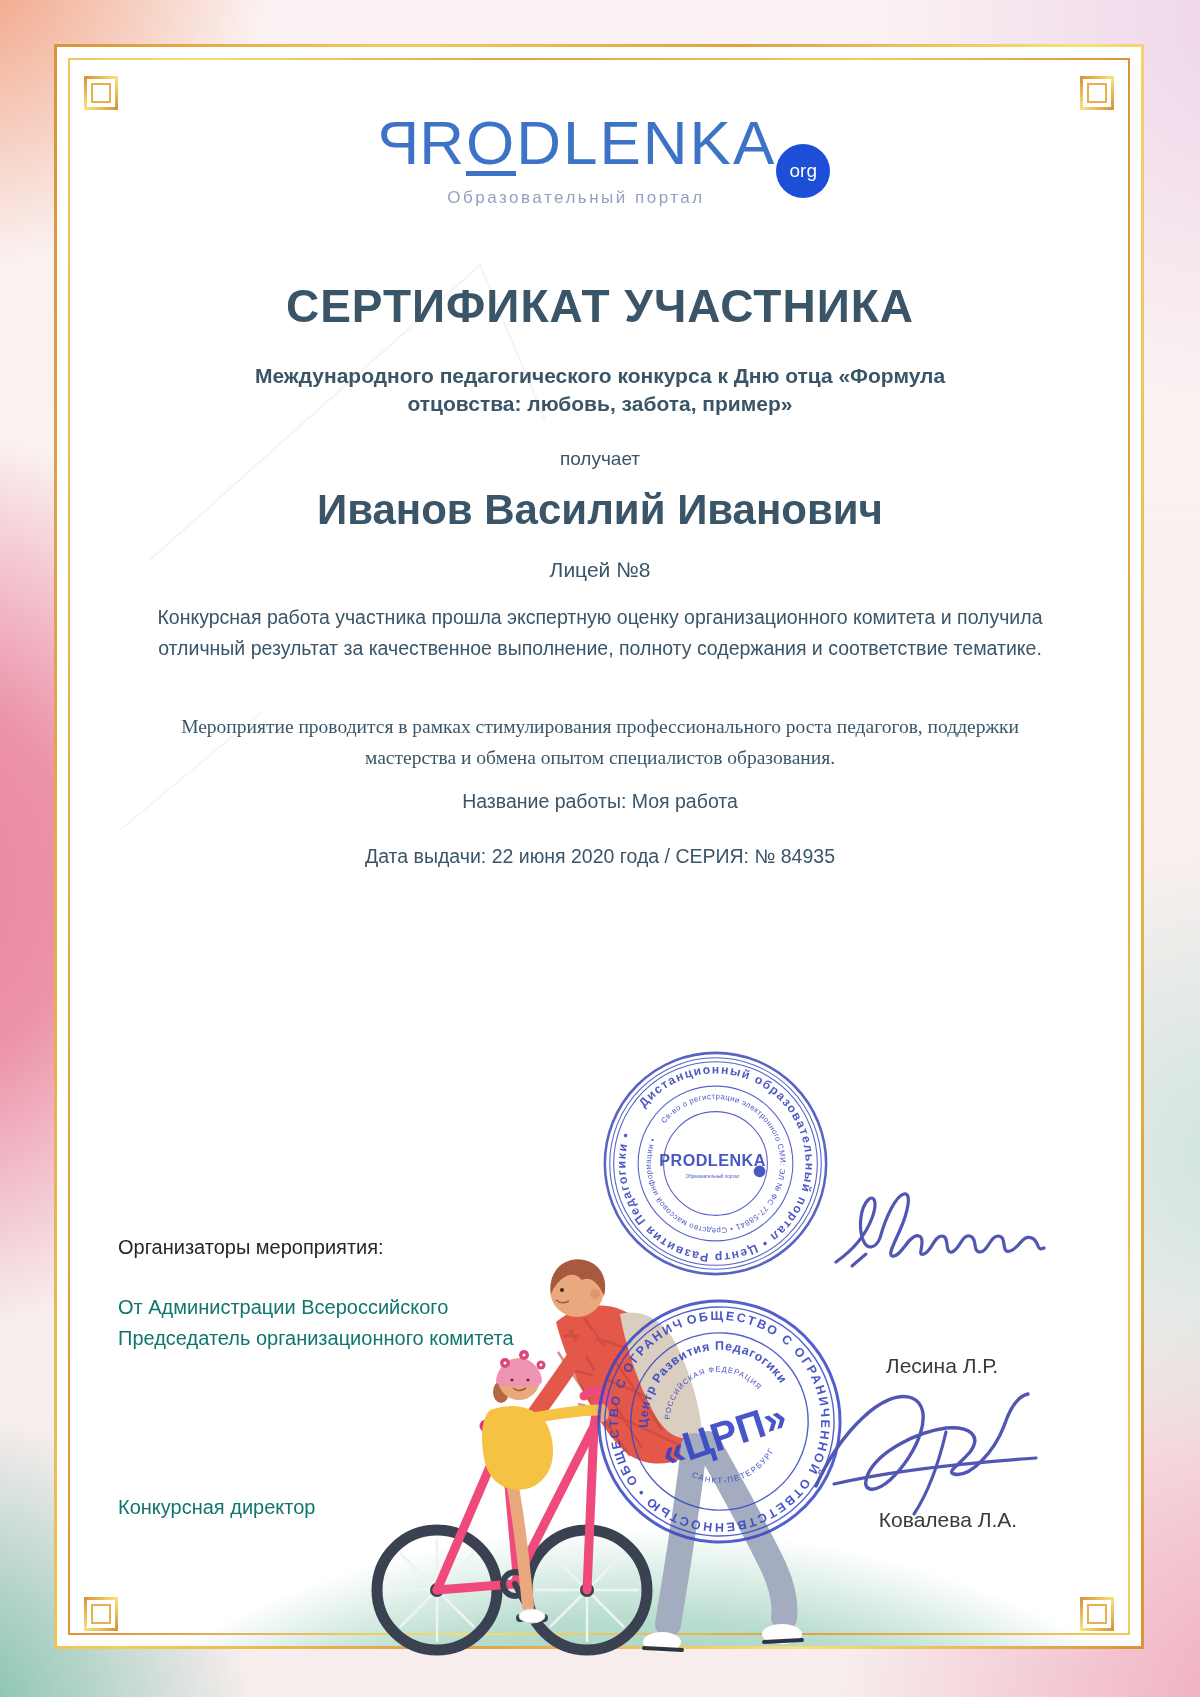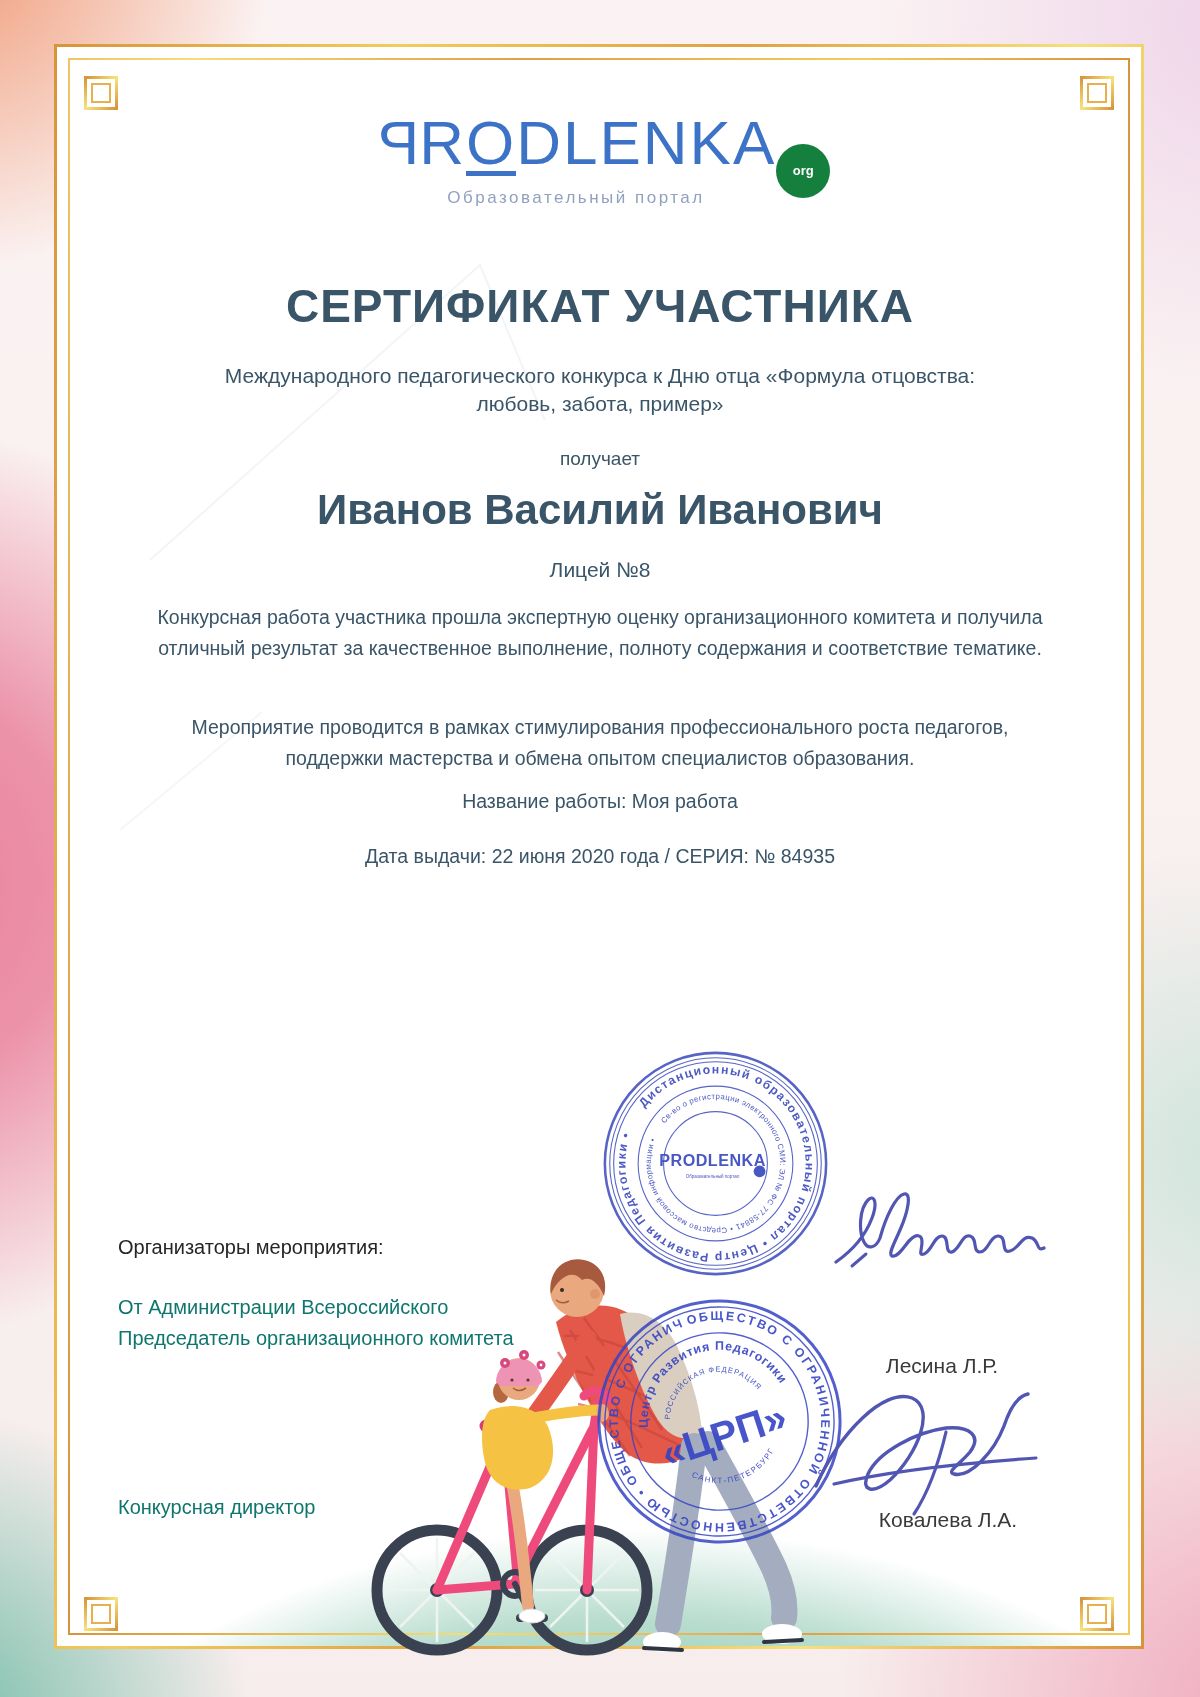--- a/index.html
+++ b/index.html
@@ -31,31 +31,31 @@
   .abs{position:absolute;}
   .centered{left:0;right:0;text-align:center;}
   .slate{color:#3a5568;}
 
   
   .logo-wrap{top:112px;z-index:4;display:flex;flex-direction:column;align-items:center;width:100%;}
   .logo-line{position:relative;transform:translateX(-24px);color:#3d73c7;font-size:62px;font-weight:500;letter-spacing:2px;line-height:1;}
   .logo-line .flip{display:inline-block;transform:scaleX(-1);}
   .logo-line .o-ul{display:inline-block;border-bottom:5px solid #3d73c7;line-height:0.88;}
   .org-circle{position:absolute;right:-54px;bottom:-22px;width:54px;height:54px;border-radius:50%;
-    background:#15803d;color:#fff;font-size:13px;font-weight:700;display:flex;align-items:center;justify-content:center;letter-spacing:0;}
+    background:#1d4ed8;color:#fff;font-size:19px;font-weight:400;display:flex;align-items:center;justify-content:center;letter-spacing:0;}
   .logo-sub{margin-top:12px;color:#91a1bf;font-size:17px;letter-spacing:2.5px;transform:translateX(-24px);}
 
   .title{top:279px;font-size:46px;font-weight:bold;letter-spacing:1px;z-index:4;}
-  .contest{top:362px;left:220px;width:760px;text-align:center;font-size:21px;font-weight:normal;line-height:1.35;z-index:4;}
+  .contest{top:362px;left:220px;width:760px;text-align:center;font-size:21px;font-weight:bold;line-height:1.35;z-index:4;}
   .receives{top:448px;font-size:19px;z-index:4;}
   .name{top:486px;font-size:42px;font-weight:bold;z-index:4;}
   .institution{top:558px;font-size:21px;z-index:4;}
   .para{left:140px;width:920px;text-align:center;font-size:19.5px;line-height:1.58;z-index:4;}
   .para1{top:602px;}
-  .para2{top:712px;}
+  .para2{top:712px;font-family:Liberation Serif, serif;}
   .workline{top:790px;font-size:19.5px;z-index:4;}
   .issueline{top:845px;font-size:19.5px;z-index:4;}
 
   .org-heading{left:118px;top:1236px;font-size:20px;color:#262626;z-index:8;}
   .org-block{left:118px;font-size:20px;line-height:1.55;color:#0f766e;z-index:8;}
   .block1{top:1292px;}
   .block2{top:1492px;}
   .signer{width:220px;text-align:center;font-size:21px;color:#3a3a3a;z-index:8;}
   .signer1{left:832px;top:1354px;}
   .signer2{left:838px;top:1508px;}

